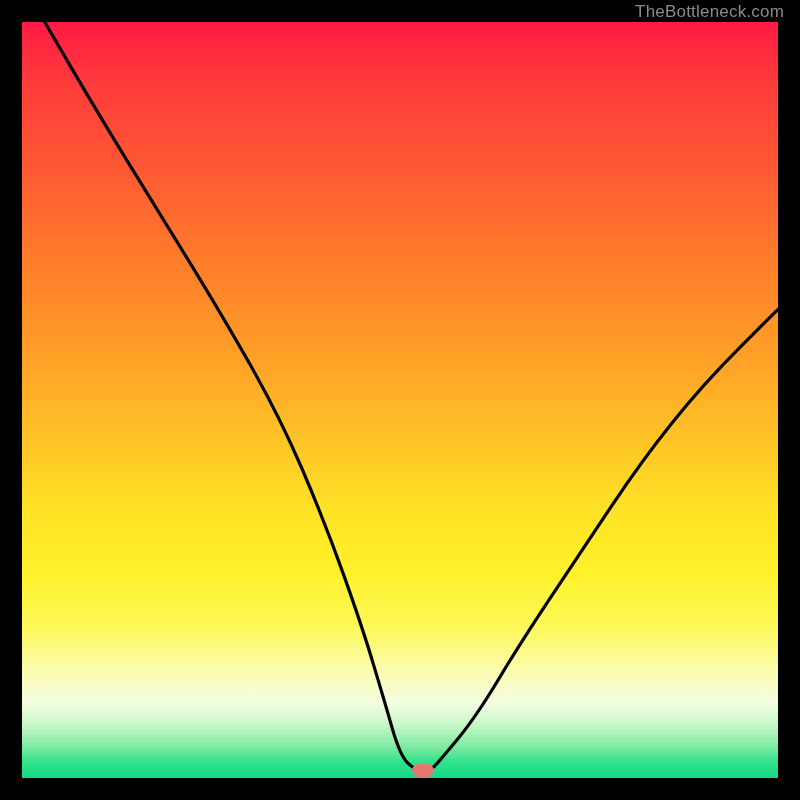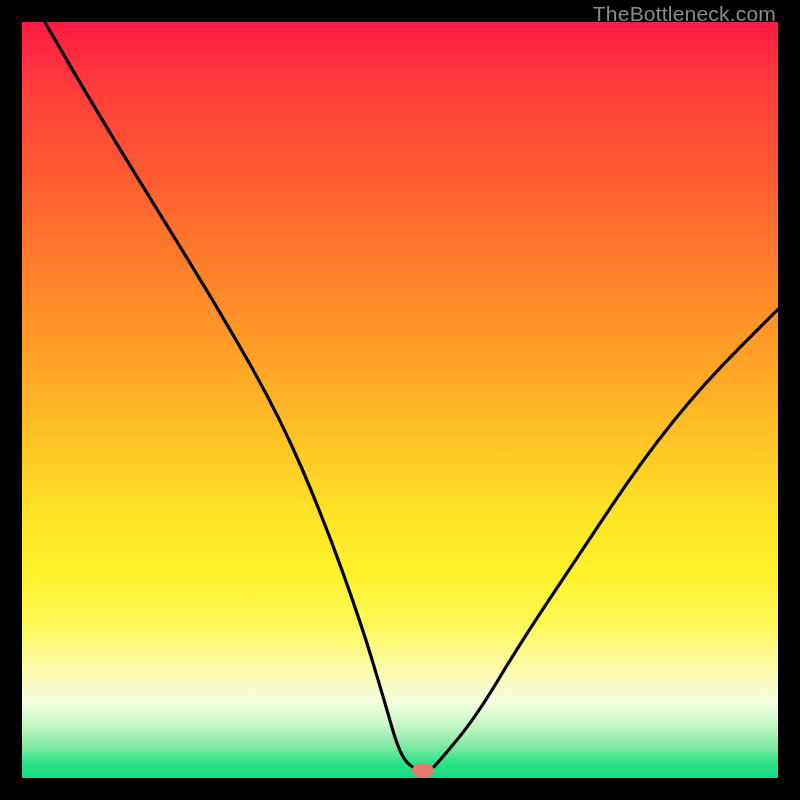--- a/index.html
+++ b/index.html
@@ -55,23 +55,23 @@
   .marker {
     position: absolute;
     width: 22px;
     height: 13px;
     background: #e47a6e;
     border-radius: 7px;
   }
   .watermark {
     position: absolute;
     top: 2px;
-    right: 24px;
+    right: 16px;
     color: #8b8b8b;
-    font-size: 21px;
+    font-size: 17px;
     font-weight: 400;
     letter-spacing: 0.2px;
   }
 </style>
 </head>
 <body>
 
 <div class="frame">
 
   <div class="watermark">TheBottleneck.com</div>

